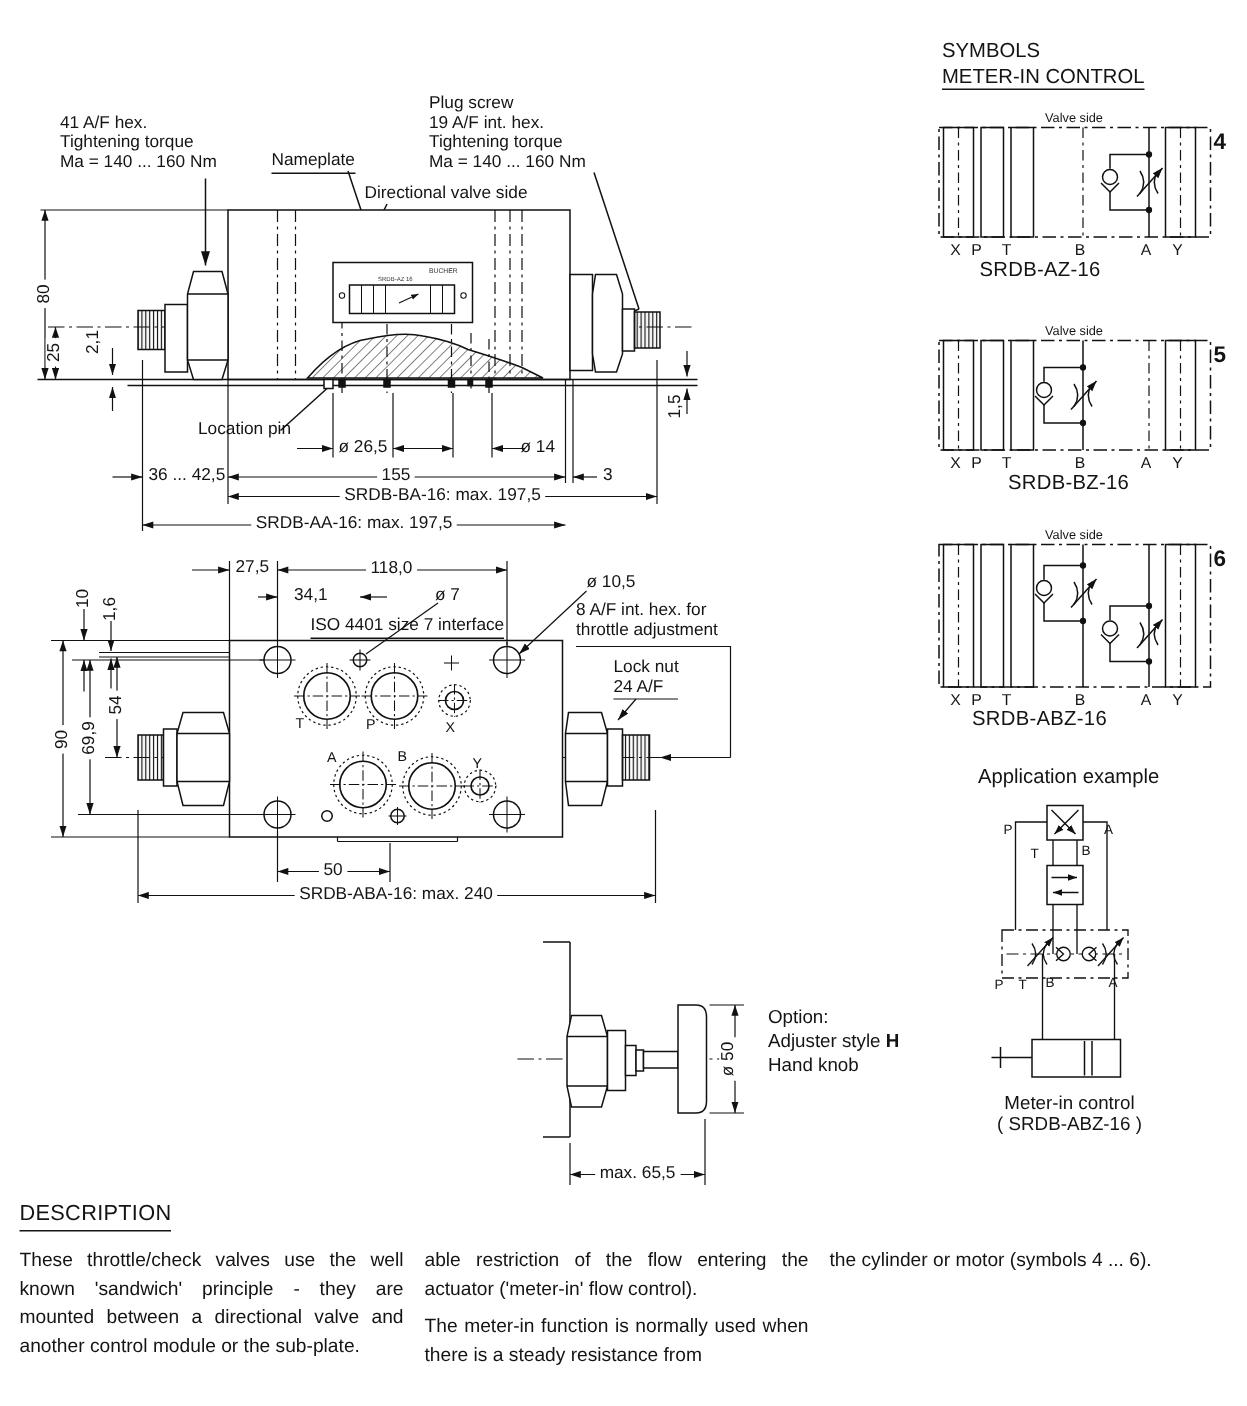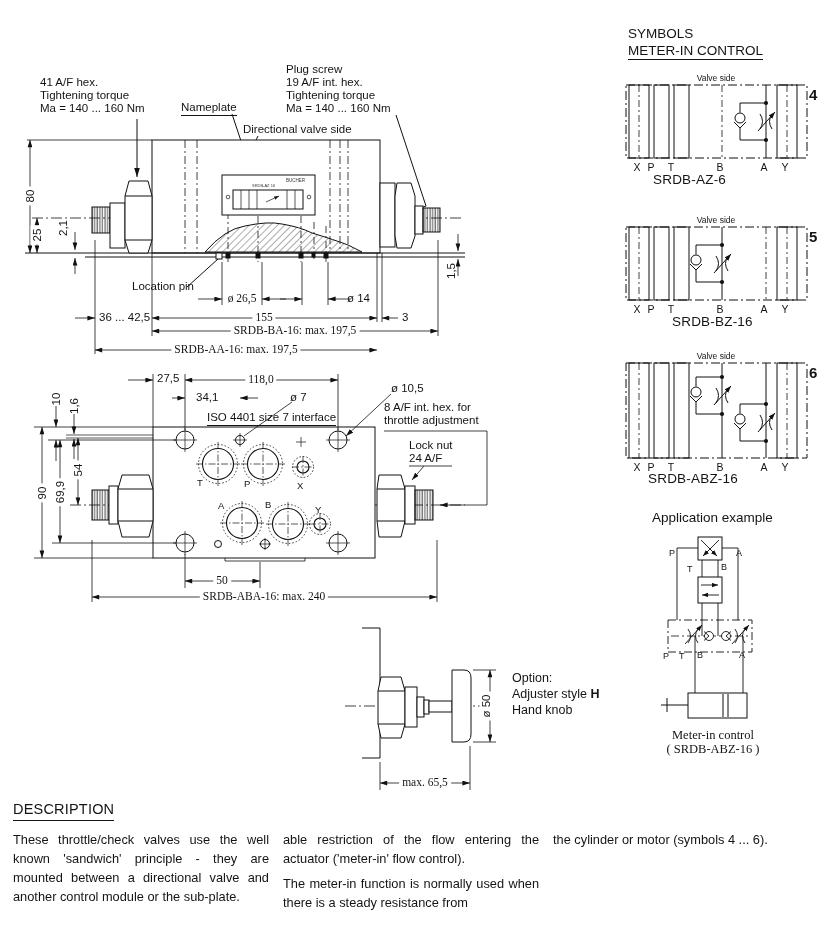--- a/index.html
+++ b/index.html
@@ -1,21 +1,21 @@
 <!DOCTYPE html>
 <html><head>
 <meta charset="utf-8">
 <style>
   html,body{margin:0;padding:0;background:#fff;}
   #page{position:relative;width:831px;height:937px;background:#fff;overflow:hidden;
         font-family:"Liberation Sans","DejaVu Sans",sans-serif;color:#141414;}
   svg{position:absolute;}
   .lbl{position:absolute;font-size:11.5px;line-height:13px;white-space:pre-line;}
   .rot{transform:translate(-50%,-50%) rotate(-90deg);white-space:nowrap;}
-  .cx{transform:translateX(-50%);white-space:nowrap;font-family:Liberation Serif, serif;}
+  .cx{transform:translateX(-50%);white-space:nowrap;}
   .mask{background:#fff;padding:0 3px;line-height:13px;}
   .ul{border-bottom:1px solid #141414;padding-bottom:1px;}
   .h1{position:absolute;font-size:15.5px;letter-spacing:.2px;border-bottom:1.3px solid #141414;padding-bottom:3px;}
   .h2{position:absolute;font-size:13.5px;}
   .port{font-size:9.5px;}
   .sport{position:absolute;width:14px;text-align:center;font-size:10.5px;}
   .cap{position:absolute;font-size:13.5px;letter-spacing:.2px;}
   .num{position:absolute;font-size:15px;font-weight:bold;}
   .vs{position:absolute;width:62px;text-align:center;font-size:8.5px;}
   .ap{position:absolute;font-size:9px;}
@@ -419,21 +419,21 @@
 <div class="h2 ul" style="left:628px;top:43px">METER-IN CONTROL</div>
 
 <div class="vs" style="left:685px;top:73px">Valve side</div>
 <div class="num" style="left:809px;top:86px">4</div>
 <div class="sport" style="left:630px;top:161px">X</div>
 <div class="sport" style="left:644px;top:161px">P</div>
 <div class="sport" style="left:664px;top:161px">T</div>
 <div class="sport" style="left:713px;top:161px">B</div>
 <div class="sport" style="left:757px;top:161px">A</div>
 <div class="sport" style="left:778px;top:161px">Y</div>
-<div class="cap" style="left:653px;top:172px">SRDB-AZ-6</div>
+<div class="cap" style="left:653px;top:172px">SRDB-AZ-16</div>
 
 <div class="vs" style="left:685px;top:215px">Valve side</div>
 <div class="num" style="left:809px;top:228px">5</div>
 <div class="sport" style="left:630px;top:303px">X</div>
 <div class="sport" style="left:644px;top:303px">P</div>
 <div class="sport" style="left:664px;top:303px">T</div>
 <div class="sport" style="left:713px;top:303px">B</div>
 <div class="sport" style="left:757px;top:303px">A</div>
 <div class="sport" style="left:778px;top:303px">Y</div>
 <div class="cap" style="left:672px;top:314px">SRDB-BZ-16</div>

